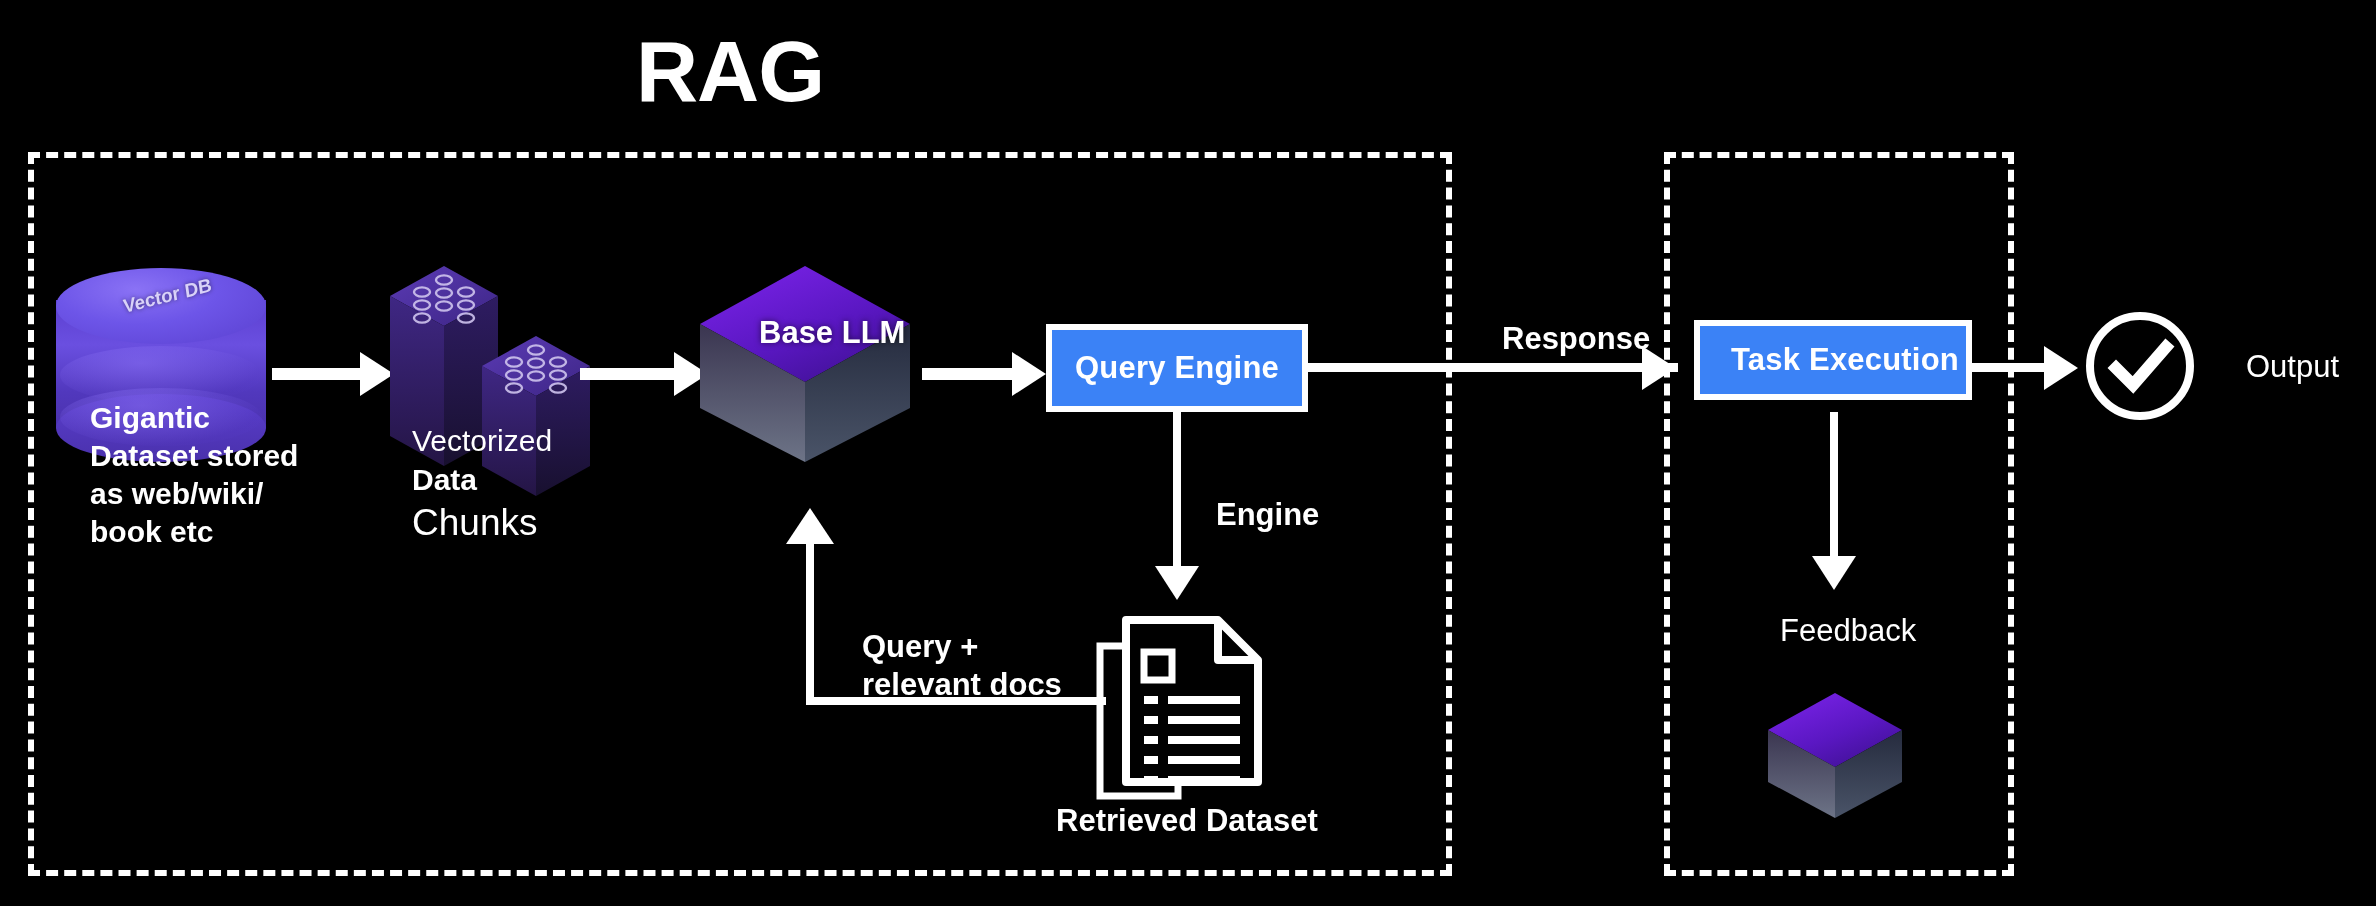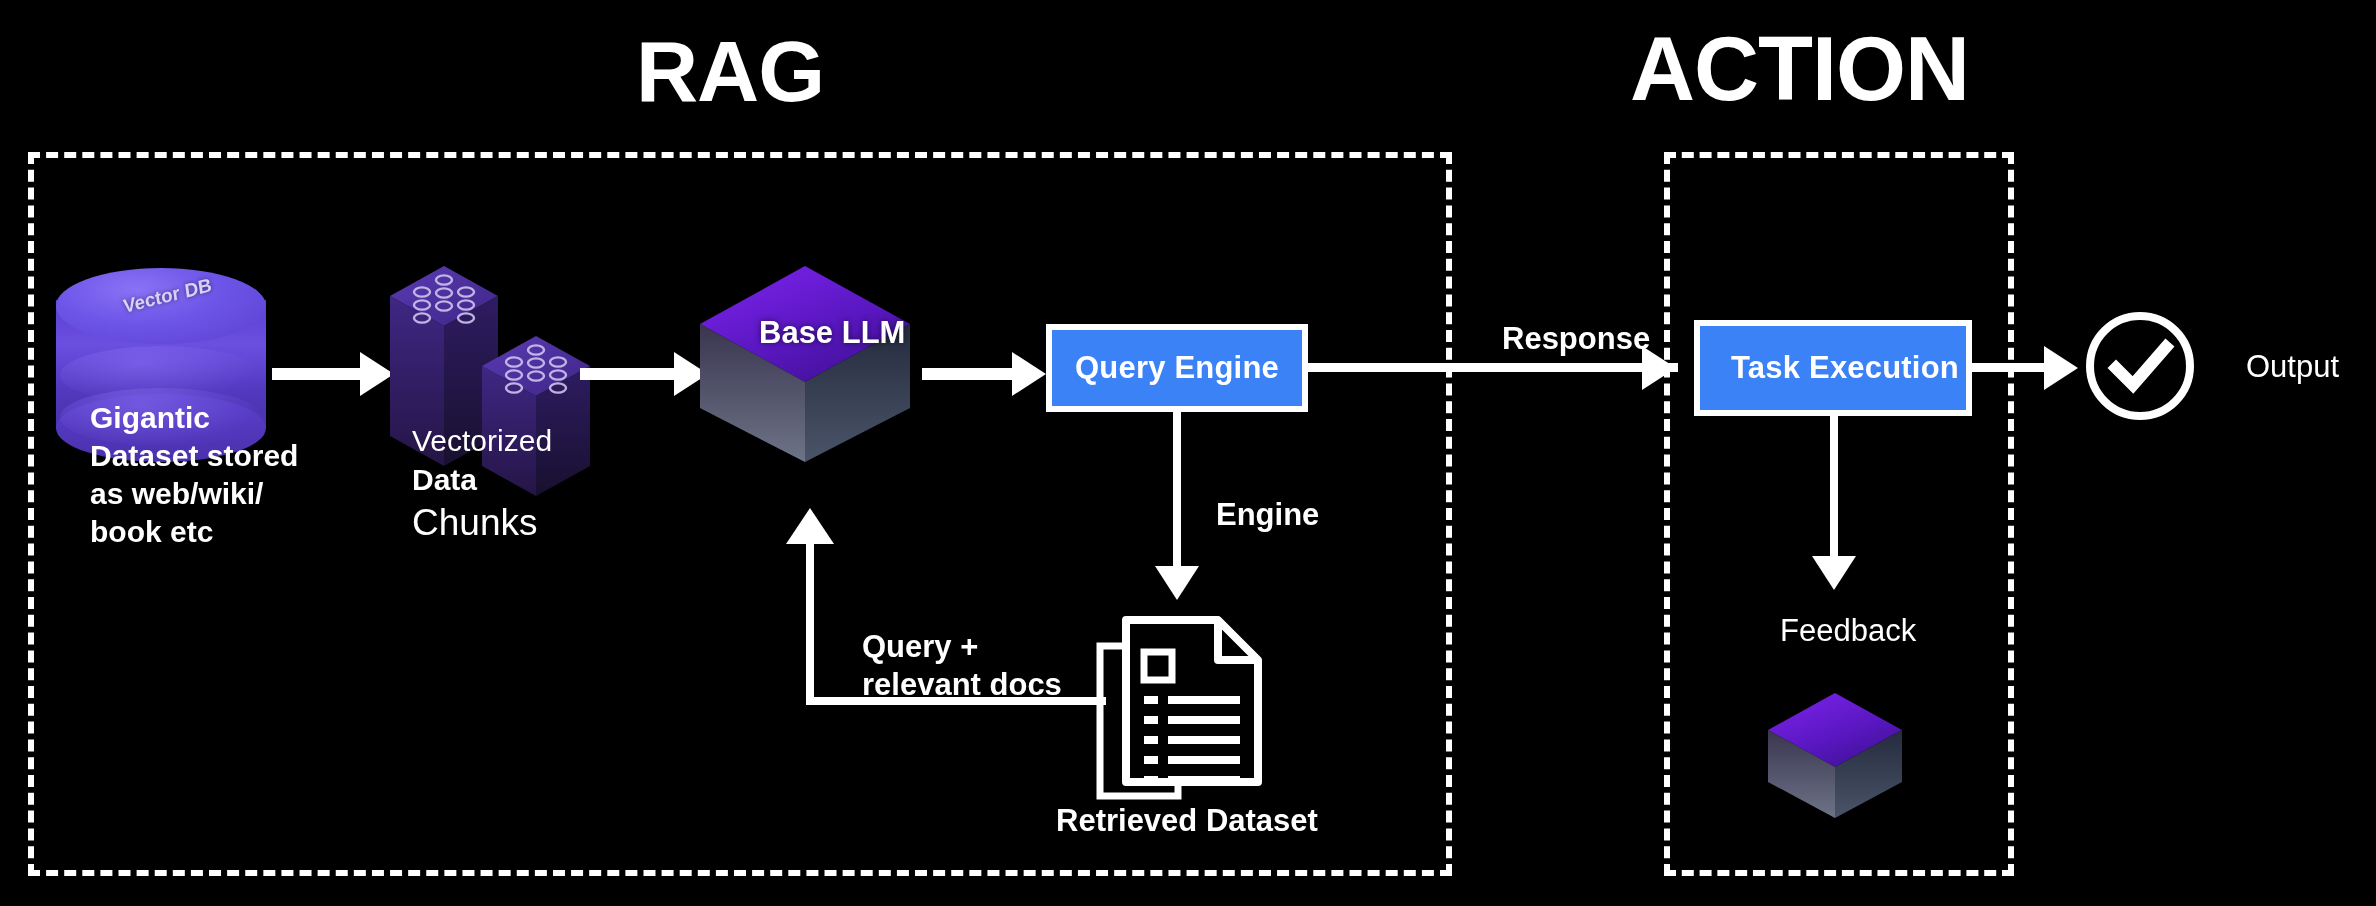--- a/index.html
+++ b/index.html
@@ -138,21 +138,20 @@
     position: absolute; left: 2086px; top: 312px; width: 108px; height: 108px;
     border: 8px solid #ffffff; border-radius: 50%; box-sizing: border-box;
   }
 </style>
 </head>
 <body>
 
 <div id="stage">
 
   <div class="section-title" id="rag-title">RAG</div>
-  <div class="section-title" id="action-title">ACTION</div>
 
   <div class="dashed-box" id="rag-box"></div>
   <div class="dashed-box" id="action-box"></div>
 
   <div id="cyl-wrap">
     <div class="cyl-body"></div>
     <div class="cyl-ring" style="top:78px;"></div>
     <div class="cyl-ring" style="top:120px;"></div>
     <div class="cyl-top"></div>
     <div id="cyl-label">Vector
@@ -285,21 +284,21 @@
     </g>
   </svg>
   <div class="lbl" style="left:1032px; top:802px; font-size:31px; font-weight:700;">Retrieved Dataset</div>
 
   <div class="line-h" style="left:806px; top:697px; width:300px;"></div>
   <div class="line-v" style="left:806px; top:540px; height:160px;"></div>
   <div class="arrow-head-u" style="left:786px; top:508px;"></div>
   <div class="lbl" style="left:838px; top:628px; font-size:31px; font-weight:700;">Query +</div>
   <div class="lbl" style="left:838px; top:666px; font-size:31px; font-weight:700;">relevant docs</div>
 
-  <div class="node-box" id="task-execution-box" style="left:1694px; top:320px; width:278px; height:96px;padding-left:24px;">
+  <div class="node-box" id="task-execution-box" style="left:1694px; top:320px; width:278px; height:80px;padding-left:24px;">
     <span>Task Execution</span>
   </div>
 
   <div class="arrow-h" style="left:1972px; top:363px; width:84px; height:9px;"></div>
   <div class="arrow-head-r" style="left:2044px; top:346px;"></div>
 
   <div id="check-circle">
     <svg width="92" height="92" viewBox="0 0 92 92" style="position:absolute; left:0; top:0;">
       <polyline points="22,48 39,65 72,27" fill="none" stroke="#ffffff" stroke-width="12" stroke-linecap="square" stroke-linejoin="miter"></polyline>
     </svg>

